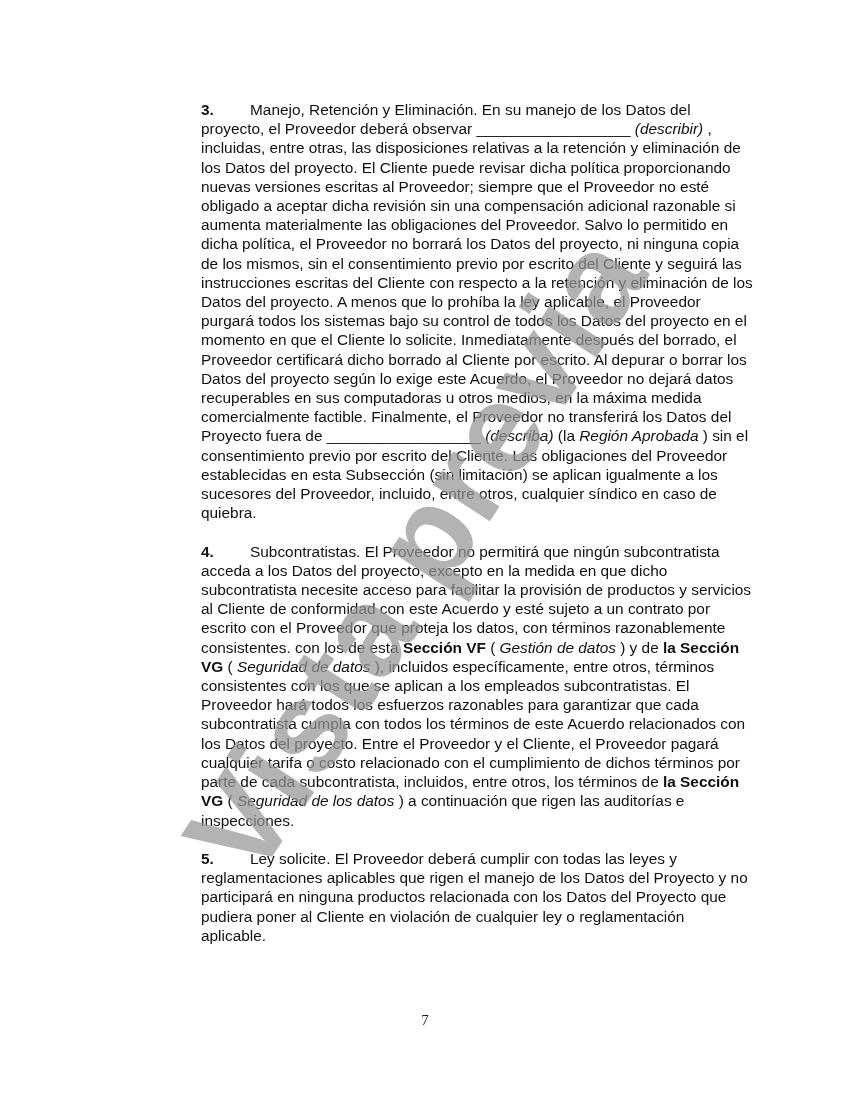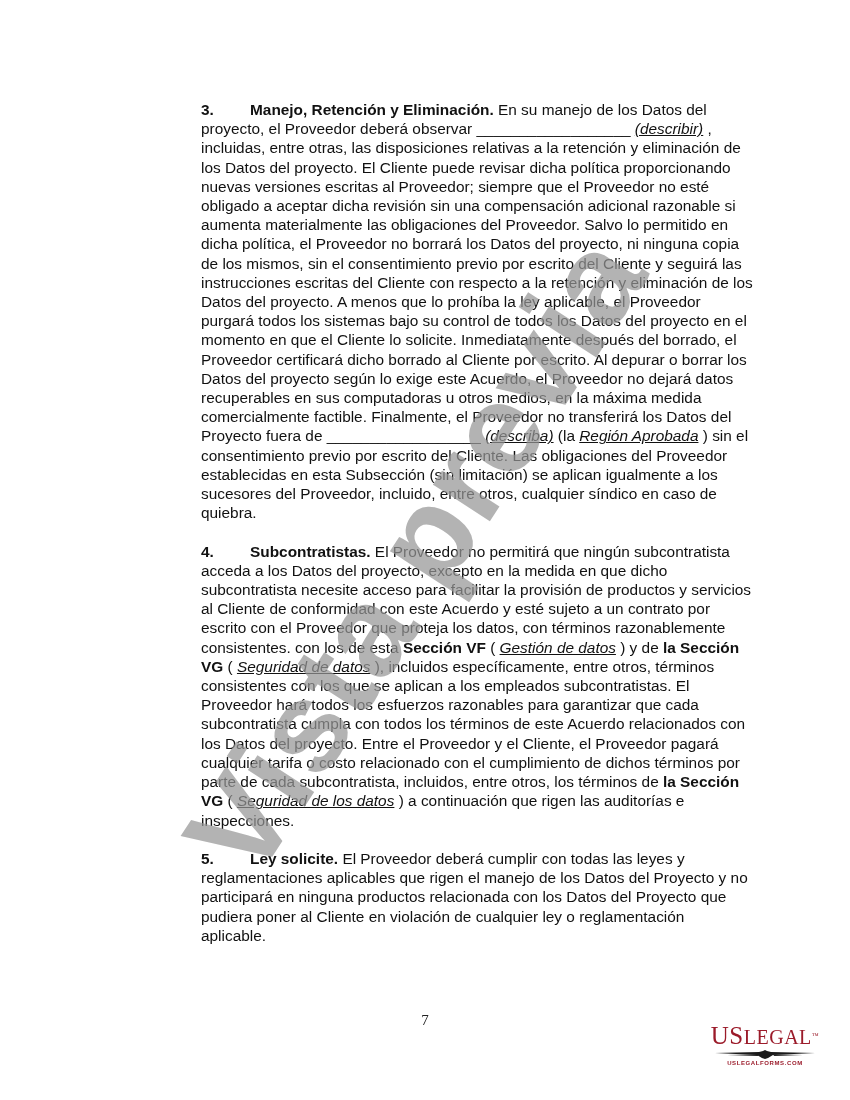--- a/index.html
+++ b/index.html
@@ -7,23 +7,23 @@
       width: 850px; height: 1100px; background: #ffffff; position: relative; overflow: hidden;
       font-family: "Liberation Sans", sans-serif; color: #111;
     }
     .page { position: absolute; left: 0; top: 0; width: 850px; height: 1100px; }
     .body-text {
       position: absolute; left: 201px; top: 100px; width: 552px;
       font-size: 15.4px; line-height: 19.2px;
     }
     .para { margin: 0 0 19.2px 0; }
     .num { font-weight: bold; display: inline-block; width: 49px; }
-    .heading { font-weight: bold; }
+    .heading { font-weight: normal; }
     .b { font-weight: bold; }
-    .i { font-style: italic; text-decoration: underline; }
+    .i { font-style: italic; }
     .watermark {
       position: absolute; left: 415px; top: 555px;
       transform: translate(-50%, -50%) rotate(-57deg);
       font-family: "Liberation Sans", sans-serif; font-weight: bold;
       font-size: 128px; color: rgba(150,150,150,0.72); white-space: nowrap;
       pointer-events: none; letter-spacing: 1px;
     }
     .page-number {
       position: absolute; left: 0; width: 850px; top: 1012px; text-align: center;
       font-family: "Liberation Serif", serif; font-size: 15px; color: #222;
@@ -53,22 +53,14 @@
 
     <p class="para">
       <span class="num">5.</span><span class="heading">Ley solicite.</span><span> El Proveedor deberá cumplir con todas las leyes y reglamentaciones aplicables que rigen el manejo de los Datos del Proyecto y no participará en ninguna productos relacionada con los Datos del Proyecto que pudiera poner al Cliente en violación de cualquier ley o reglamentación aplicable.</span>
     </p>
   </div>
 
   <div class="watermark">Vista previa</div>
 
   <div class="page-number">7</div>
 
-  <div class="logo">
-    <div class="logo-word"><span>US</span><span class="small">LEGAL</span><span class="logo-tm">™</span></div>
-    <svg class="logo-wings" width="104" height="9" viewBox="0 0 104 9">
-      <path d="M2 3 L46 2 L50 1 L52 0 L54 1 L58 2 L102 3 L60 5 L55 8 L52 9 L49 8 L44 5 Z" fill="#1a1a1a"></path>
-      <path d="M14 5 L44 4.5 L46 6 Z M60 6 L62 4.5 L90 5 Z" fill="#1a1a1a"></path>
-    </svg>
-    <div class="logo-url">USLEGALFORMS.COM</div>
-  </div>
 
 </div>
 
 </body></html>

